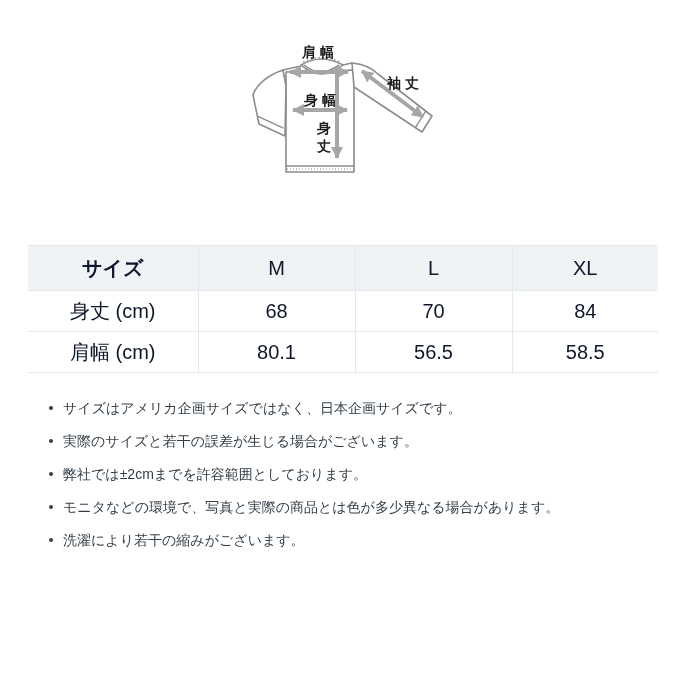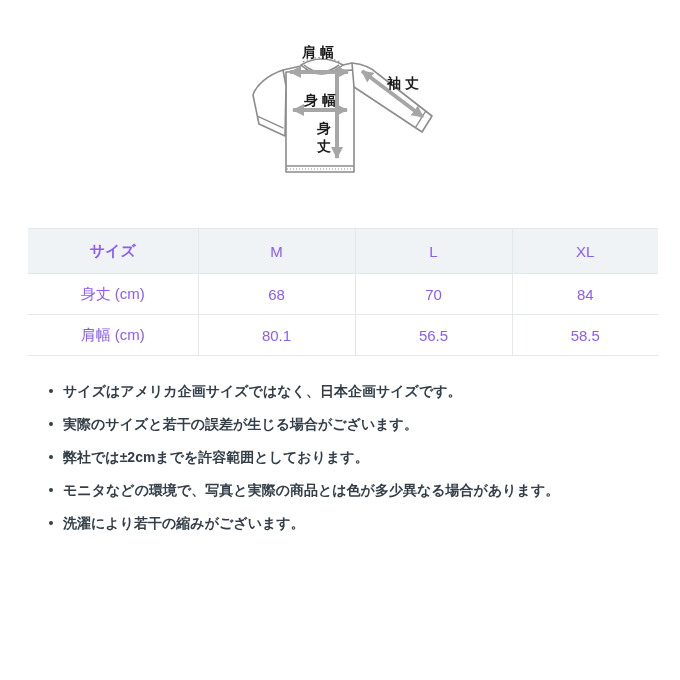--- a/index.html
+++ b/index.html
@@ -11,41 +11,41 @@
   
   .diagram-wrap{margin-top:30px;height:175px;}
   .diagram-wrap svg{display:block;}
   .diag-label{
     font-family:"Liberation Sans","DejaVu Sans",sans-serif;
     font-size:14px;font-weight:bold;fill:#1c1c1c;letter-spacing:4px;
   }
   
   table.size-table{
     border-collapse:collapse;table-layout:fixed;
-    margin:23px 0 0 28px;width:630px;
-    font-size:15px;color:#8b5cf6;
+    margin:40px 0 0 28px;width:630px;
+    font-size:20px;color:#0f172a;
   }
   table.size-table col.c-label{width:170px;}
   table.size-table col.c-m{width:157px;}
   table.size-table col.c-l{width:157px;}
   table.size-table col.c-xl{width:146px;}
   table.size-table th,table.size-table td{
     text-align:center;vertical-align:middle;
     border-top:1px solid #e3e8ed;border-bottom:1px solid #e3e8ed;
     font-weight:400;padding:0;
   }
   table.size-table th:not(:first-child),
   table.size-table td:not(:first-child){border-left:1px solid #e3e8ed;}
   table.size-table thead tr{height:45px;}
   table.size-table thead th{background:#f0f3f6;}
   table.size-table thead th:first-child{font-weight:700;}
   table.size-table tbody tr{height:41px;background:#ffffff;}
   
   ul.notes{
-    list-style:none;margin:25px 0 0 0;padding:0 8px 0 63px;font-weight:bold;
+    list-style:none;margin:25px 0 0 0;padding:0 8px 0 63px;
   }
   ul.notes li{
     position:relative;font-size:14px;line-height:20px;
     margin-bottom:13px;color:#333e48;
   }
   ul.notes li .dot{
     position:absolute;left:-14px;top:8px;width:4px;height:4px;
     border-radius:50%;background:#333e48;
   }
 </style>

